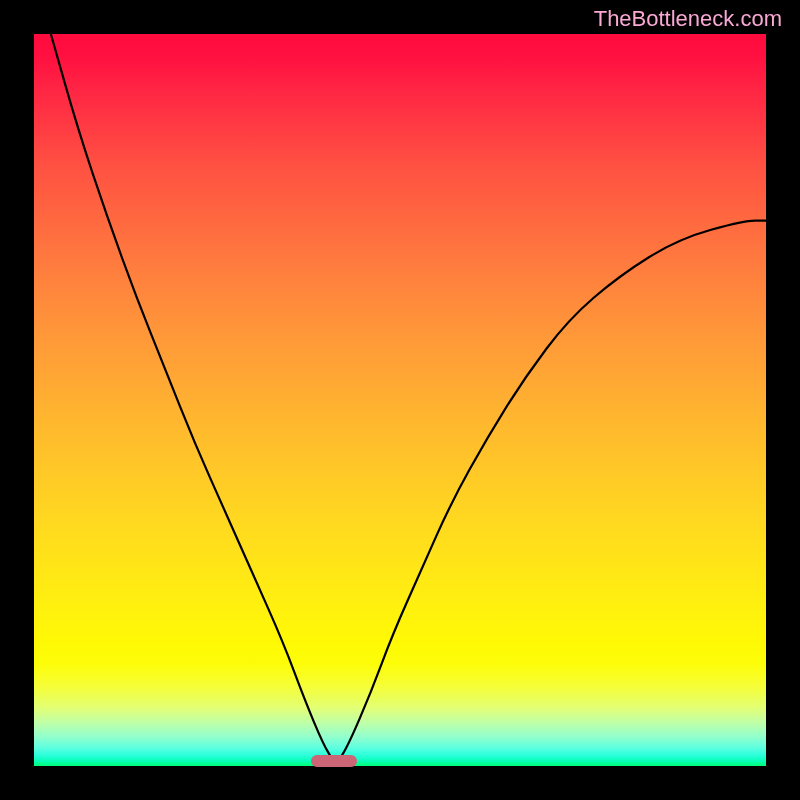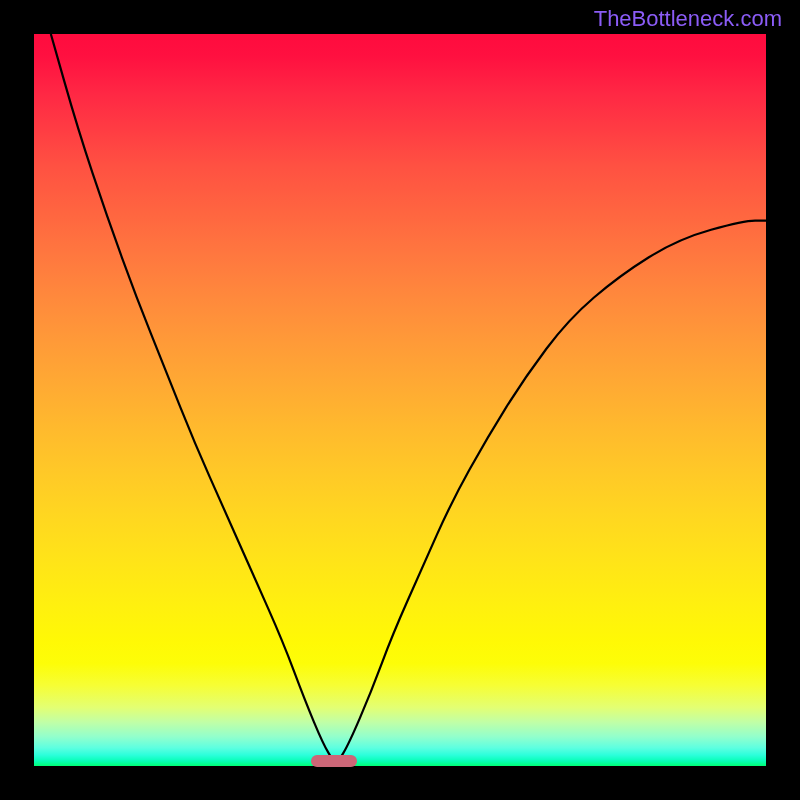--- a/index.html
+++ b/index.html
@@ -11,21 +11,21 @@
       width: 800px;
       height: 800px;
       background: #000;
       position: relative;
       overflow: hidden;
     }
     .watermark {
       position: absolute;
       top: 6px;
       right: 18px;
-      color: #8b5cf6;
+      color: #f9a8d4;
       font-family: Arial, sans-serif;
       font-size: 22px;
       font-weight: 500;
       z-index: 10;
     }
     .plot-area {
       position: absolute;
       left: 34px;
       top: 34px;
       width: 732px;

